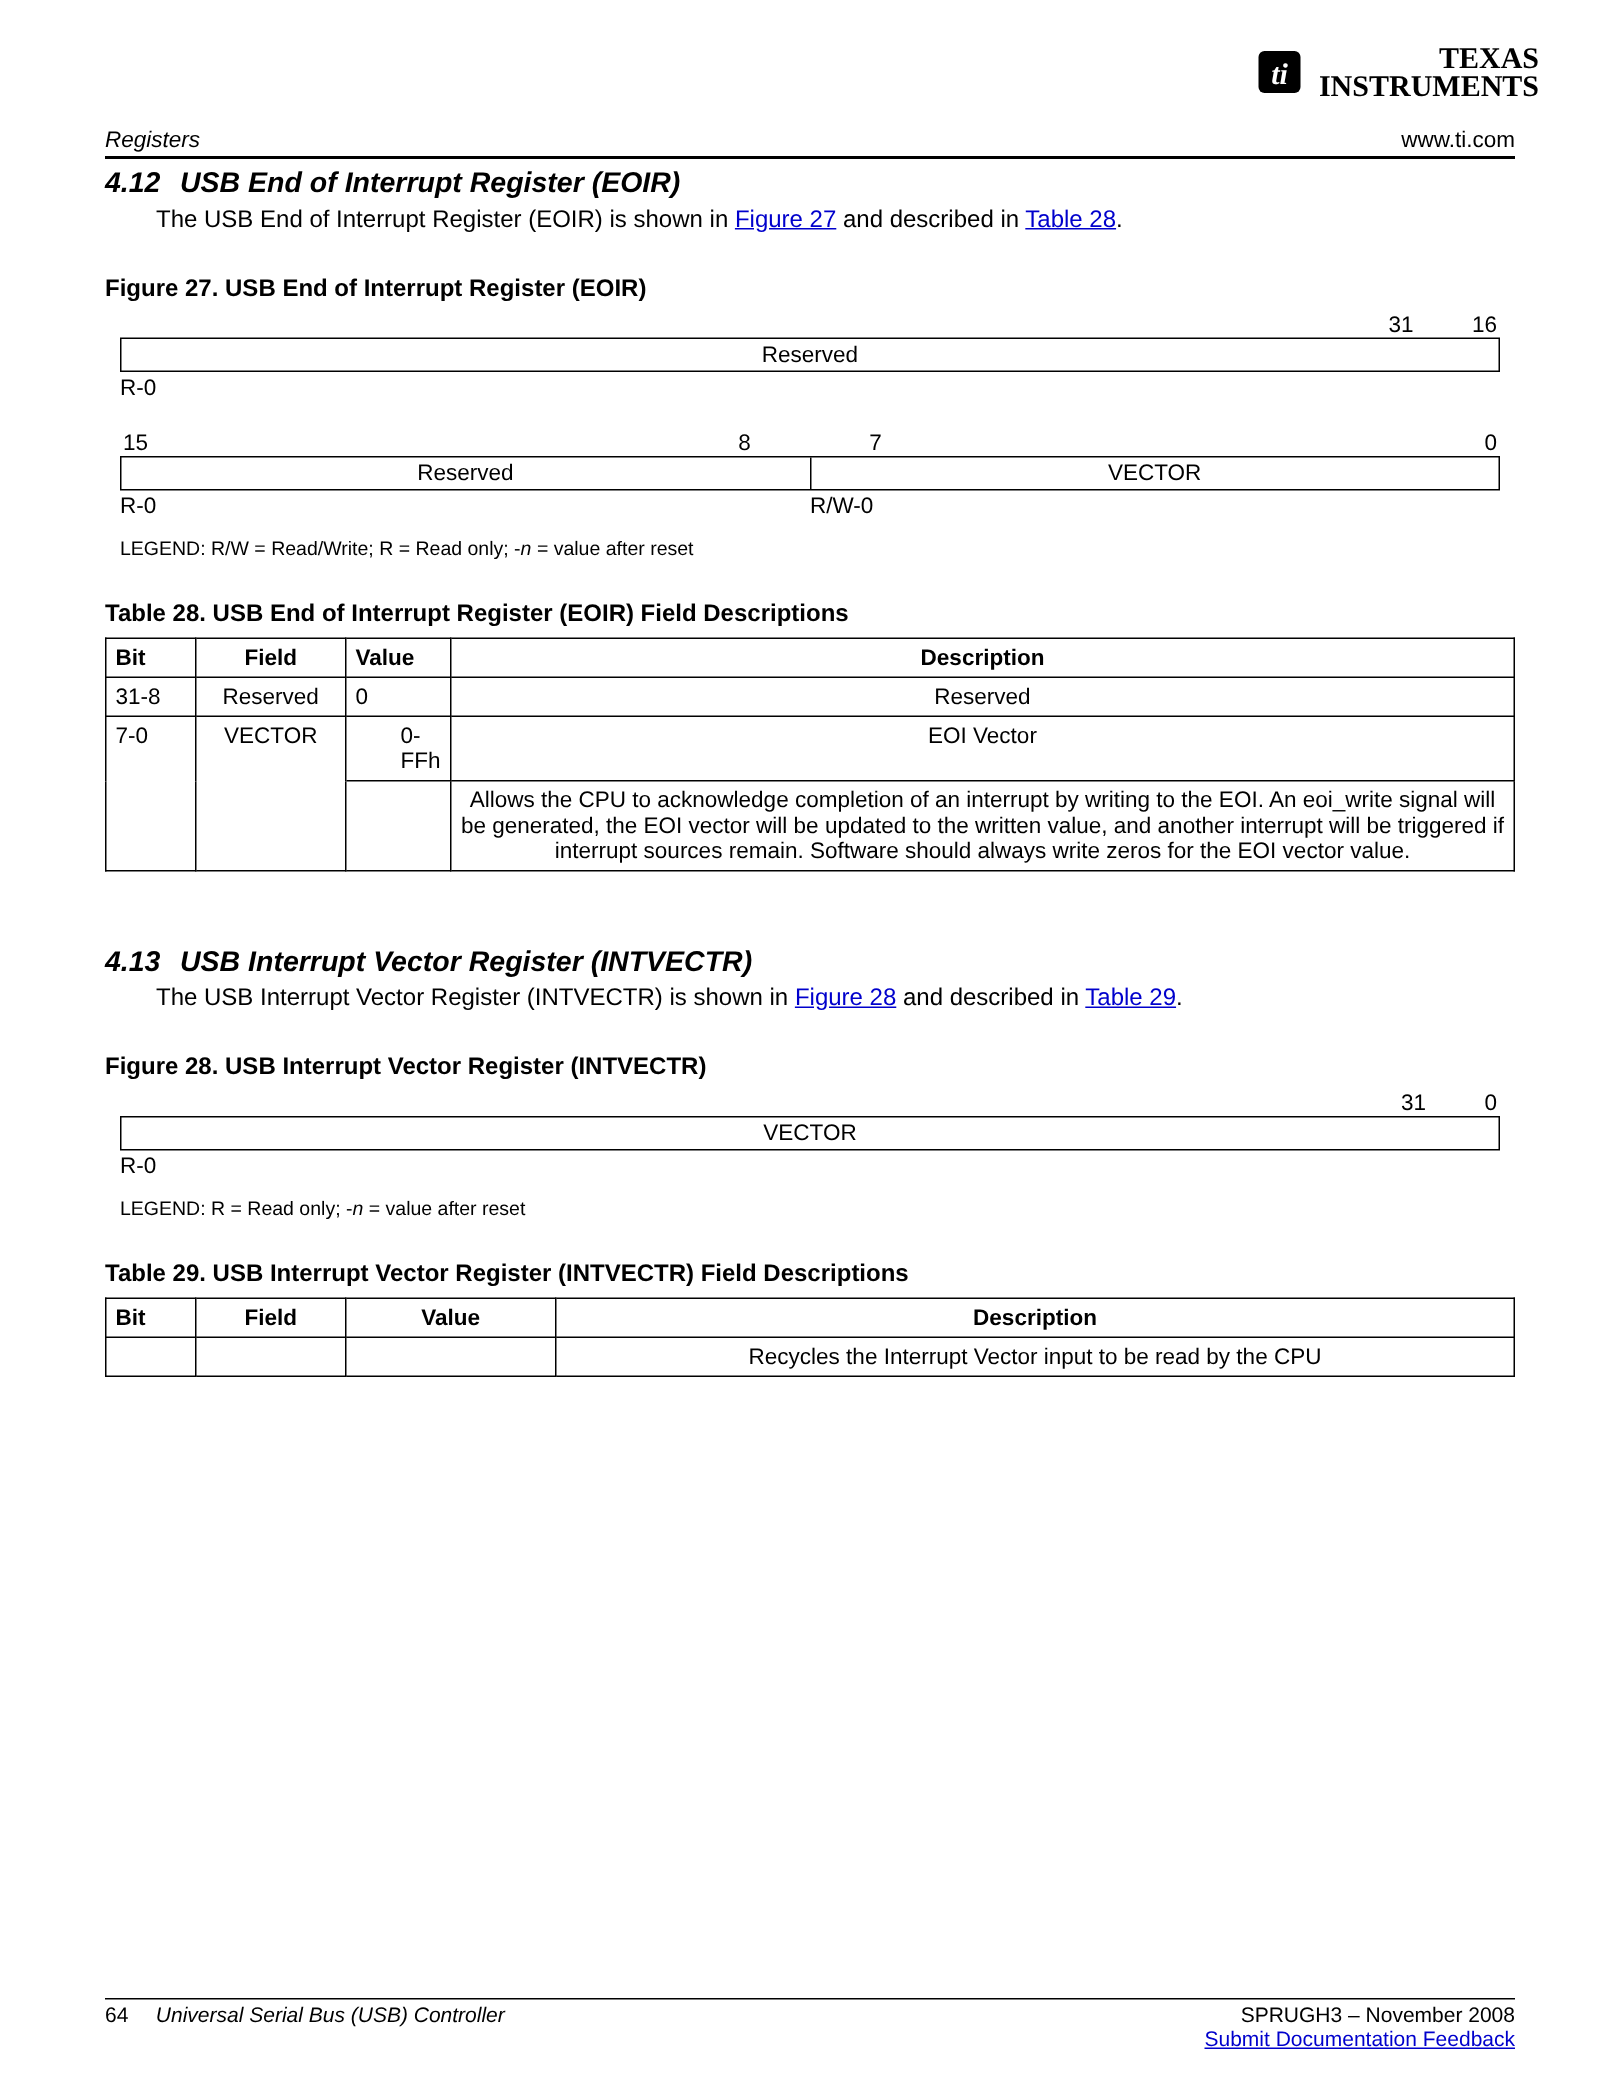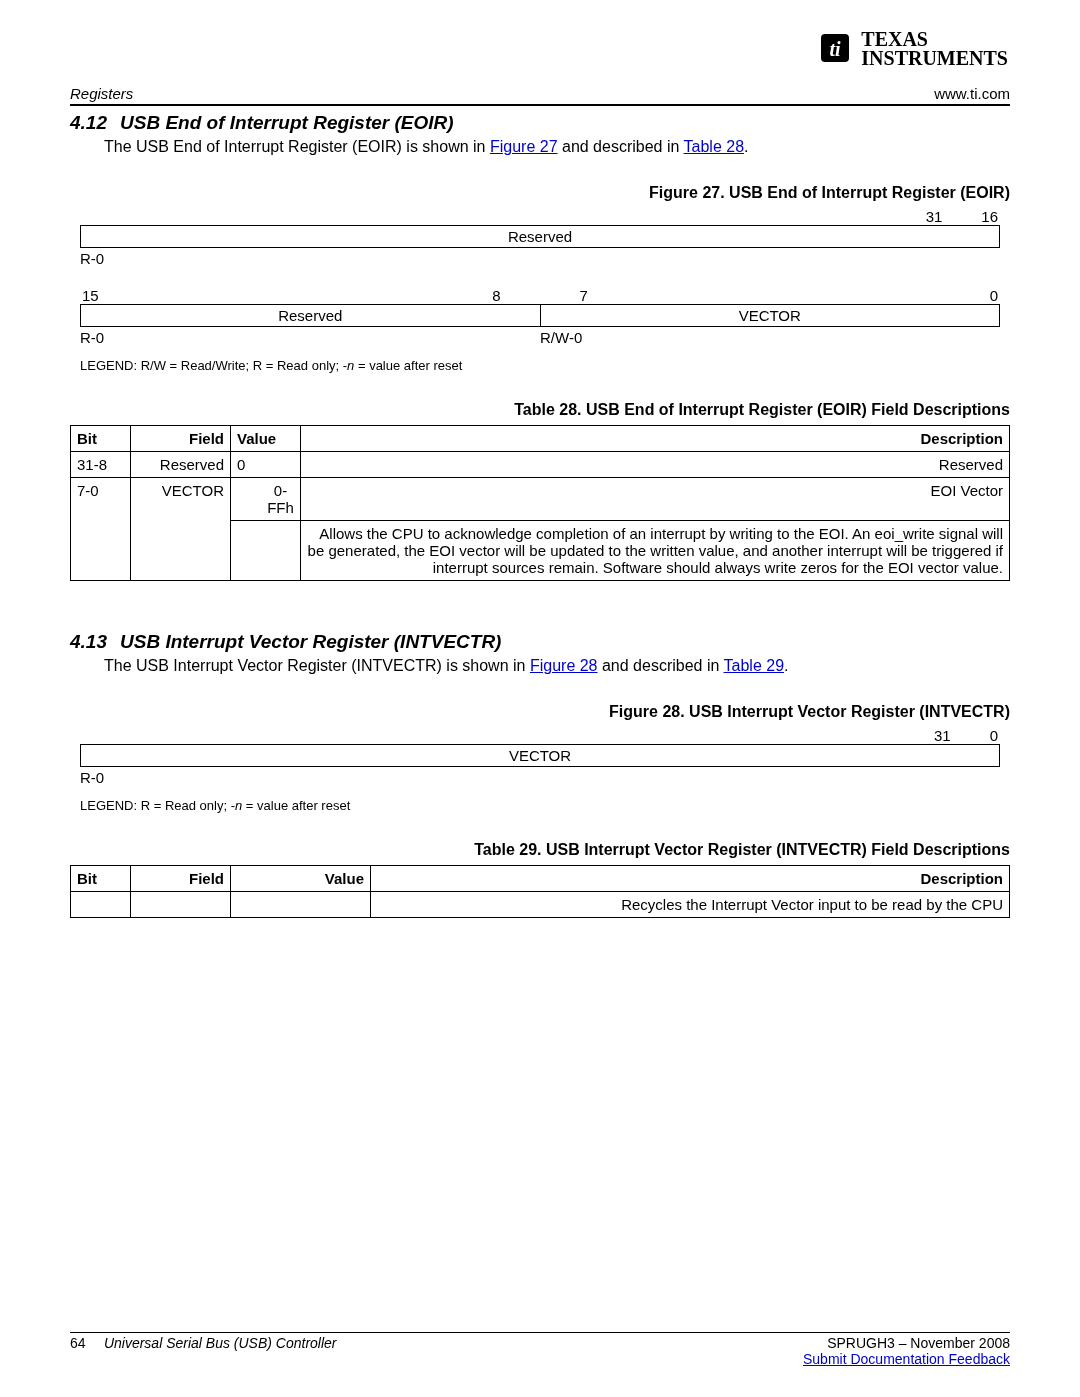--- a/index.html
+++ b/index.html
@@ -11,22 +11,22 @@
     position: relative;
     font-size: 15px;
     color: #000;
   }
   .page {
     padding: 30px 70px 0 70px;
   }
   .logo {
     position: absolute;
     top: 30px;
-    right: 72px;
-    text-align: left;
+    right: 54px;
+    text-align: right;
     line-height: 1;
   }
   .logo-svg { display:inline-block; vertical-align: top;}
   .logo-text { display:inline-block; vertical-align: top; font-family: "Times New Roman", serif; font-weight: bold; font-size: 20px; margin-left:4px; line-height:0.95;}
   .hr-top {
     border: none;
     border-top: 2px solid #000;
     margin-top: 60px;
   }
   .header-row {
@@ -44,21 +44,21 @@
     margin-top: 6px;
   }
   .sec-head .num { width: 50px; flex-shrink:0;}
   .body-text {
     margin-left: 34px;
     margin-top: 4px;
     font-size: 16px;
   }
   a.link { color: #0000cc; text-decoration: underline; }
   .fig-title, .tbl-title {
-    text-align: right;
+    text-align: left;
     font-weight: bold;
     font-size: 16px;
     margin-top: 28px;
     margin-bottom: 6px;
   }
   .reg-diagram { margin: 0 10px; font-size: 15px; }
   .bit-row {
     display: flex;
     justify-content: flex-end;
     padding: 0 2px;
@@ -87,25 +87,25 @@
   table.field-desc {
     width: 100%;
     border-collapse: collapse;
     font-size: 15px;
     margin: 4px 0 0 0;
   }
   table.field-desc th, table.field-desc td {
     border: 1px solid #000;
     padding: 4px 6px;
     vertical-align: top;
-    text-align: right;
+    text-align: center;
   }
   table.field-desc th { font-weight: bold; }
   table.field-desc td.c, table.field-desc th.c { text-align: left; }
-  table.field-desc td.r, table.field-desc th.r { text-align: center; padding-left: 36px; }
+  table.field-desc td.r, table.field-desc th.r { text-align: left; padding-left: 36px; }
   .no-top-border { border-top: none !important; }
   .no-bottom-border { border-bottom: none !important;}
   .footer {
     position: absolute;
     bottom: 30px;
     left: 70px;
     right: 70px;
     font-size: 14px;
   }
   .foot-hr { border:none; border-top:1px solid #000; margin-bottom:2px;}

